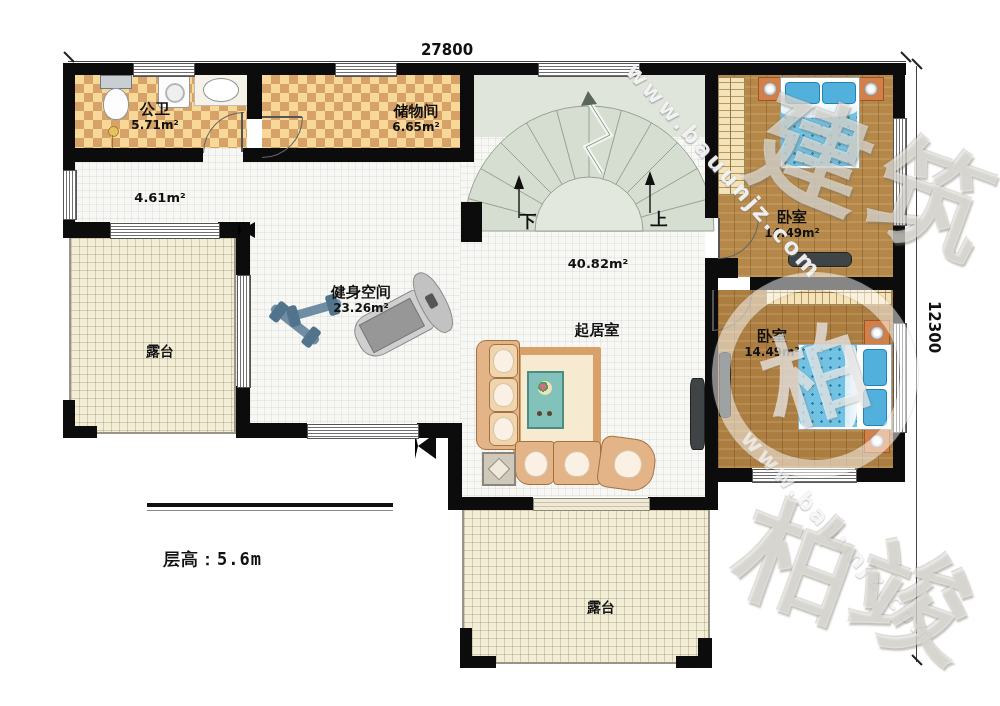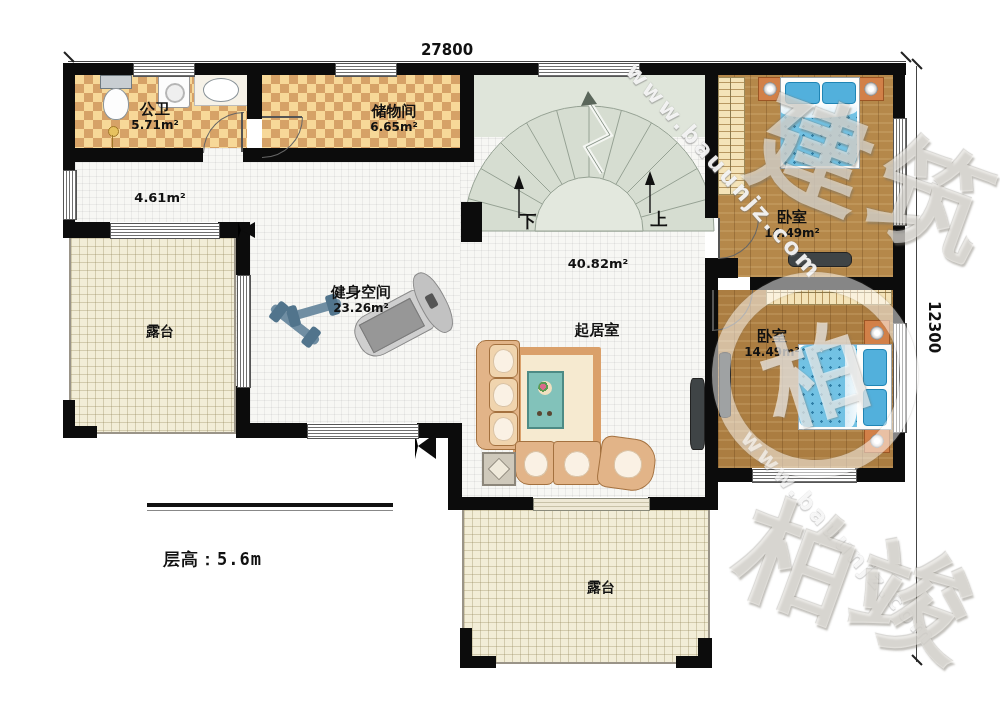--- a/index.html
+++ b/index.html
@@ -32,21 +32,21 @@
   .slider{background:linear-gradient(180deg,#efe9d6 0 3px,#c9c2a8 3px 4px,#efe9d6 4px 7px,#c9c2a8 7px 8px,#efe9d6 8px 11px);
     border:1px solid #8a8a7a;z-index:12;}
   .door{border:0 solid #666;background:transparent;z-index:11;}
   .door.tl{border-width:1px 0 0 1px;border-top-left-radius:100%;}
   .door.br{border-width:0 1px 1px 0;border-bottom-right-radius:100%;}
   .leaf{background:#555;z-index:11;}
   .tri{width:0;height:0;border-style:solid;z-index:10;}
   
   .label{position:absolute;transform:translateX(-50%);text-align:center;z-index:20;color:#111;white-space:nowrap;}
   .room-name{font-weight:bold;font-size:15px;line-height:1.1;}
-  .room-name.sm{font-size:14px;}
+  .room-name.sm{font-size:14px;margin-top:20px;}
   .room-area{font-weight:bold;font-size:12px;line-height:1.25;}
   .dir-label{position:absolute;transform:translateX(-50%);font-weight:bold;font-size:17px;z-index:20;color:#111;}
   
   .furn{position:absolute;z-index:5;}
   .nightstand{background:#d28048;border:1px solid #9c5524;}
   .nightstand:after{content:"";position:absolute;left:50%;top:50%;width:14px;height:14px;margin:-7px 0 0 -7px;
     border-radius:50%;background:radial-gradient(#ffffff 25%,#d9d9d9 50%,#8a8a8a 68%,rgba(0,0,0,0) 70%);}
   .pillow{position:absolute;background:#52b0dc;border:1px solid #1f85b5;border-radius:4px;}
   .duvet{position:absolute;background-color:#72c2e4;
     background-image:radial-gradient(circle,#2f7ea6 1px,rgba(0,0,0,0) 1.5px);background-size:9px 9px;}
@@ -244,21 +244,21 @@
     <div class="pillow" style="left:64px;top:44px;width:22px;height:35px;"></div>
     <div class="duvet" style="left:0;top:0;width:58px;height:82px;border-radius:8px 0 0 8px;"></div>
     <div class="fold" style="left:46px;top:0;width:14px;height:82px;background:linear-gradient(90deg,#ddeff8,#ffffff);border-radius:0 45% 55% 0;"></div>
   </div>
   <div class="furn tv" style="left:719px;top:352px;width:10px;height:64px;border-radius:6px/3px;"></div>
 
   <div class="label" style="left:155px;top:101px;">
     <div class="room-name">公卫</div>
     <div class="room-area">5.71m²</div>
   </div>
-  <div class="label" style="left:394px;top:103px;">
+  <div class="label" style="left:416px;top:103px;">
     <div class="room-name">储物间</div>
     <div class="room-area">6.65m²</div>
   </div>
   <div class="label" style="left:160px;top:190px;">
     <div class="room-area" style="font-size:13px;">4.61m²</div>
   </div>
   <div class="label" style="left:598px;top:256px;">
     <div class="room-area" style="font-size:13px;">40.82m²</div>
   </div>
   <div class="label" style="left:361px;top:284px;text-align:center;">

